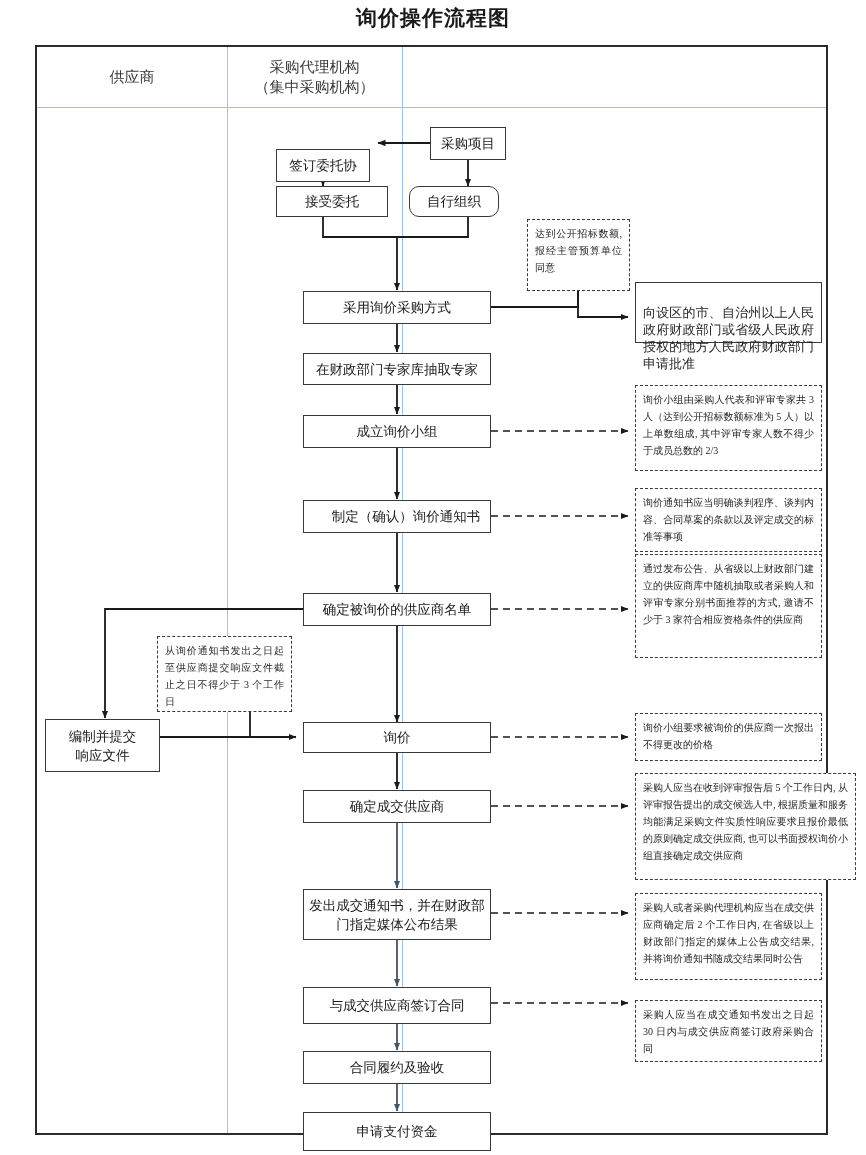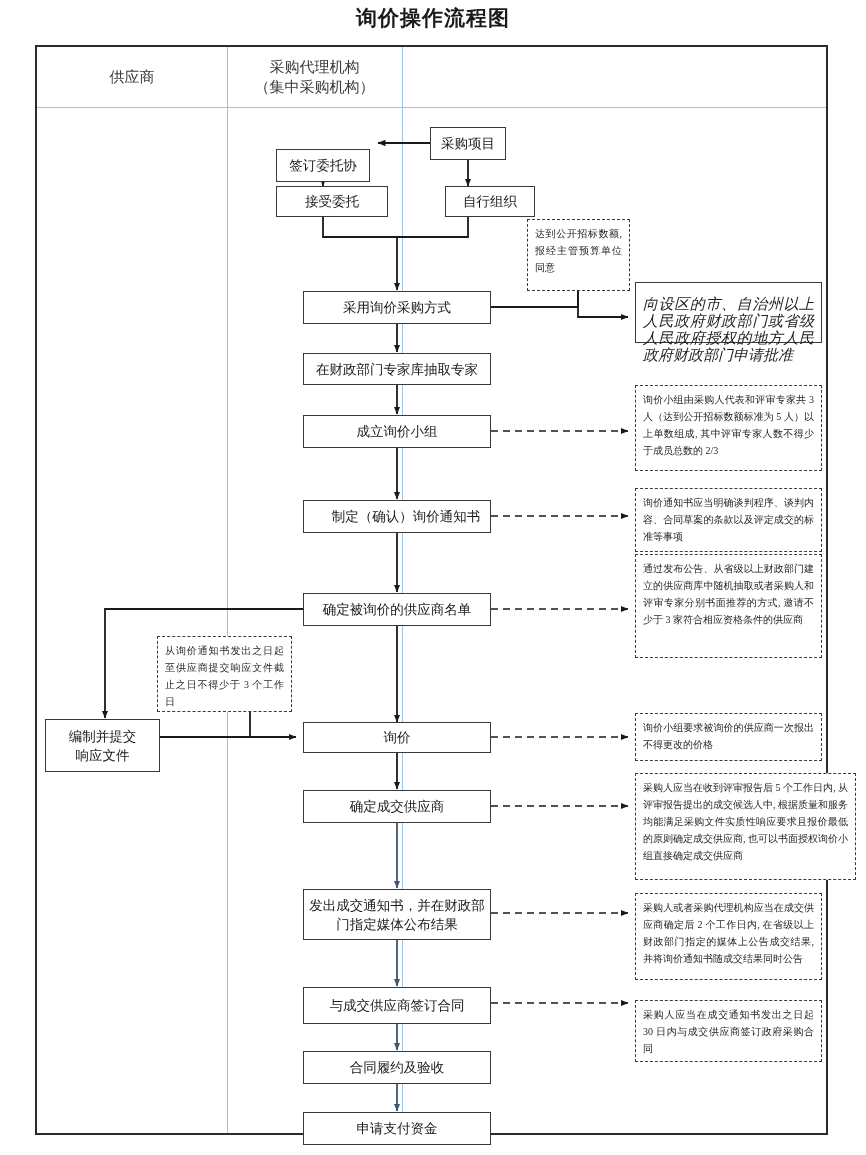--- a/index.html
+++ b/index.html
@@ -50,22 +50,22 @@
   }
   .note{
     position:absolute;box-sizing:border-box;
     border:1.4px dashed #3a3a3a;background:#fff;
     font-size:10px;line-height:17px;text-align:justify;
     padding:5px 7px;z-index:5;color:#1f1f1f;
   }
   .note-solid{
     position:absolute;box-sizing:border-box;
     border:1.5px solid #3a3a3a;background:#fff;
-    font-size:15px;line-height:17px;text-align:justify;
-    padding:13px 7px;z-index:5;color:#1f1f1f;font-style:italic;
+    font-size:13px;line-height:17px;text-align:justify;
+    padding:21px 7px;z-index:5;color:#1f1f1f;
   }
 
   
   #wires{position:absolute;left:0;top:0;width:866px;height:1155px;z-index:2;}
 </style>
 </head>
 <body>
 
 <div id="chart-title">询价操作流程图</div>
 
@@ -150,21 +150,21 @@
     <path d="M250,711 L250,737"></path>
   </g>
 </svg>
 
 <div class="node" style="left:276px;top:127px;width:94px;height:33px;margin-top:22px;">签订委托协</div>
 
 <div class="node" style="left:430px;top:127px;width:76px;height:33px;">采购项目</div>
 
 <div class="node" style="left:276px;top:186px;width:112px;height:31px;">接受委托</div>
 
-<div class="node" style="left:445px;top:186px;width:90px;height:31px;">自行组织</div>
+<div class="node" style="left:409px;top:186px;width:90px;height:31px;border-radius:10px;">自行组织</div>
 
 <div class="node" style="left:303px;top:291px;width:188px;height:33px;">采用询价采购方式</div>
 
 <div class="node" style="left:303px;top:353px;width:188px;height:32px;">在财政部门专家库抽取专家</div>
 
 <div class="node" style="left:303px;top:415px;width:188px;height:33px;">成立询价小组</div>
 
 <div class="node" style="left:303px;top:500px;width:188px;height:33px;padding-left:22px;">制定（确认）询价通知书</div>
 
 <div class="node" style="left:303px;top:593px;width:188px;height:33px;">确定被询价的供应商名单</div>
@@ -180,21 +180,21 @@
 
 <div class="node" style="left:303px;top:889px;width:188px;height:51px;flex-direction:column;">
   <div>发出成交通知书，并在财政部</div>
   <div>门指定媒体公布结果</div>
 </div>
 
 <div class="node" style="left:303px;top:987px;width:188px;height:37px;">与成交供应商签订合同</div>
 
 <div class="node" style="left:303px;top:1051px;width:188px;height:33px;">合同履约及验收</div>
 
-<div class="node" style="left:303px;top:1112px;width:188px;height:33px;">申请支付资金</div>
+<div class="node" style="left:303px;top:1112px;width:188px;height:39px;">申请支付资金</div>
 
 <div class="note" style="left:527px;top:219px;width:103px;height:72px;">达到公开招标数额, 报经主管预算单位同意</div>
 
 <div class="note-solid" style="left:635px;top:282px;width:187px;height:61px;">向设区的市、自治州以上人民政府财政部门或省级人民政府授权的地方人民政府财政部门申请批准</div>
 
 <div class="note" style="left:635px;top:385px;width:187px;height:86px;">询价小组由采购人代表和评审专家共 3 人（达到公开招标数额标准为 5 人）以上单数组成, 其中评审专家人数不得少于成员总数的 2/3</div>
 
 <div class="note" style="left:635px;top:488px;width:187px;height:64px;">询价通知书应当明确谈判程序、谈判内容、合同草案的条款以及评定成交的标准等事项</div>
 
 <div class="note" style="left:635px;top:554px;width:187px;height:104px;">通过发布公告、从省级以上财政部门建立的供应商库中随机抽取或者采购人和评审专家分别书面推荐的方式, 邀请不少于 3 家符合相应资格条件的供应商</div>

